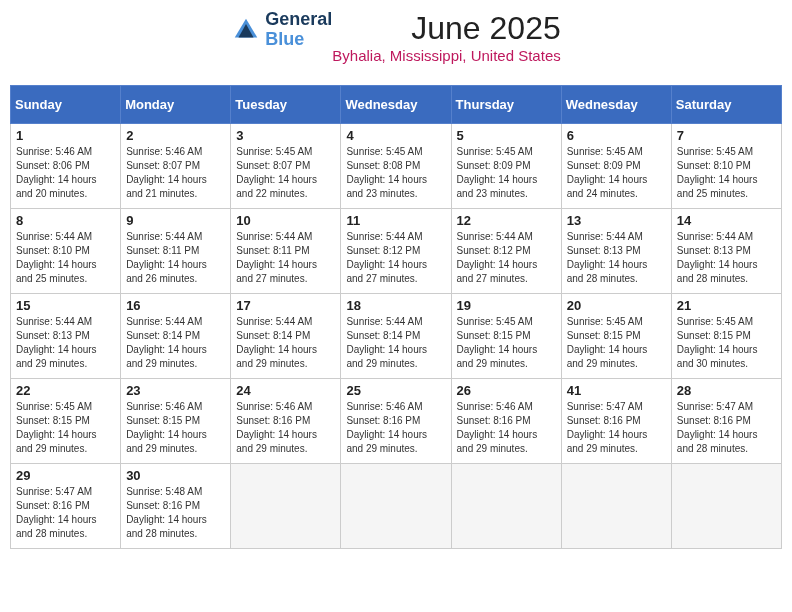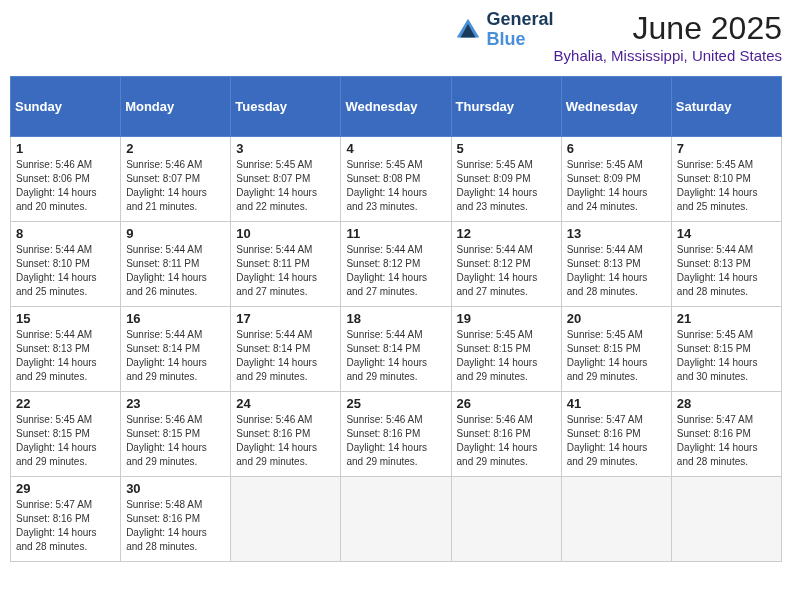--- a/index.html
+++ b/index.html
@@ -5,23 +5,23 @@
     * { box-sizing: border-box; margin: 0; padding: 0; }
     body {
       font-family: Arial, sans-serif;
       background: #fff;
       width: 792px;
       min-height: 612px;
       padding: 10px;
     }
     .header-area {
       display: flex;
-      justify-content: flex-end;
+      justify-content: center;
       align-items: flex-start;
-      margin-bottom: 12px;
+      margin-bottom: 21px;
     }
     .logo {
       display: flex;
       align-items: center;
       gap: 4px;
     }
     .logo-text {
       font-size: 18px;
       font-weight: bold;
       color: #1a3a5c;
@@ -37,33 +37,33 @@
     .title-area {
       text-align: right;
     }
     .calendar-title {
       font-size: 32px;
       font-weight: normal;
       color: #222;
     }
     .calendar-subtitle {
       font-size: 15px;
-      color: #4c1d95;
+      color: #be185d;
     }
     table {
       width: 100%;
       border-collapse: collapse;
       table-layout: fixed;
     }
     th {
       background-color: #3a6bbf;
       color: #fff;
       font-size: 13px;
       font-weight: bold;
-      padding: 22px 4px;
+      padding: 11px 4px;
       text-align: left;
       border: 1px solid #5580cc;
     }
     td {
       border: 1px solid #ccc;
       vertical-align: top;
       padding: 4px 5px;
       font-size: 10.5px;
       color: #222;
       height: 85px;

